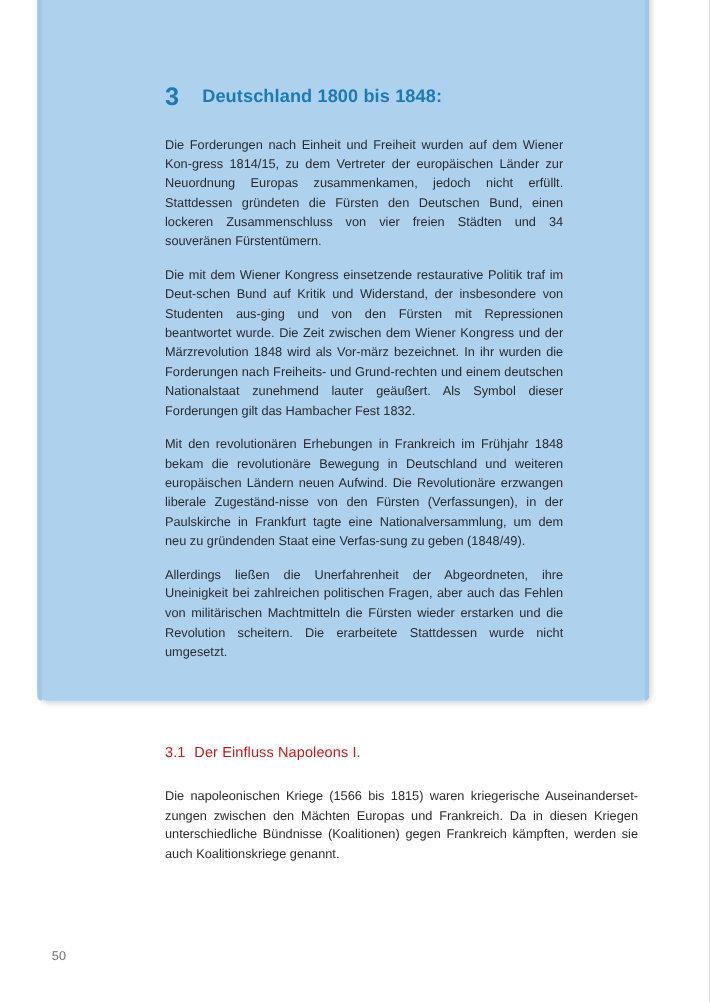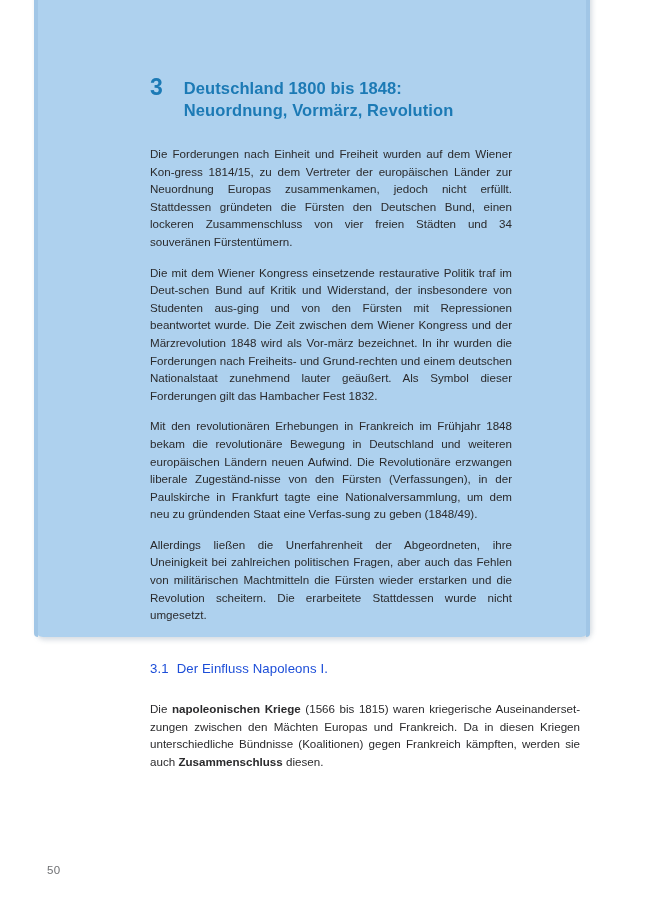--- a/index.html
+++ b/index.html
@@ -94,34 +94,34 @@
   
   #section-area {
     position: absolute;
     left: 150px;
     top: 660px;
     width: 430px;
   }
   .section-heading {
     font-size: 13.2px;
     line-height: 18px;
-    color: #1d4ed8;
+    color: #b91c1c;
     font-weight: normal;
-    margin: 0 0 22px 0;
+    margin: 15px 0 22px 0;
     letter-spacing: 0.1px;
   }
   .section-heading .sec-num { margin-right: 8px; }
   .section-par {
     font-size: 11.6px;
     line-height: 17.6px;
     color: #2a2a2c;
     text-align: justify;
     margin: 0;
   }
-  .section-par b { font-weight: bold; }
+  .section-par b { font-weight: normal; }
 
   
   #page-number {
     position: absolute;
     left: 47px;
     top: 864px;
     font-size: 11.5px;
     color: #6f7073;
     letter-spacing: 0.3px;
   }
@@ -129,34 +129,33 @@
 </head>
 <body>
 
 <div id="summary-panel">
   <div id="panel-inner">
 
     <div class="chapter-heading">
       <span class="chapter-number">3</span>
       <span class="chapter-title">
         <span class="ttl-line">Deutschland 1800 bis 1848:</span>
-        <span class="ttl-line">Neuordnung, Vormärz, Revolution</span>
       </span>
     </div>
 
     <p class="panel-par">Die Forderungen nach Einheit und Freiheit wurden auf dem Wiener Kon-gress 1814/15, zu dem Vertreter der europäischen Länder zur Neuordnung Europas zusammenkamen, jedoch nicht erfüllt. Stattdessen gründeten die Fürsten den Deutschen Bund, einen lockeren Zusammenschluss von vier freien Städten und 34 souveränen Fürstentümern.</p>
     <p class="panel-par">Die mit dem Wiener Kongress einsetzende restaurative Politik traf im Deut-schen Bund auf Kritik und Widerstand, der insbesondere von Studenten aus-ging und von den Fürsten mit Repressionen beantwortet wurde. Die Zeit zwischen dem Wiener Kongress und der Märzrevolution 1848 wird als Vor-märz bezeichnet. In ihr wurden die Forderungen nach Freiheits- und Grund-rechten und einem deutschen Nationalstaat zunehmend lauter geäußert. Als Symbol dieser Forderungen gilt das Hambacher Fest 1832.</p>
     <p class="panel-par">Mit den revolutionären Erhebungen in Frankreich im Frühjahr 1848 bekam die revolutionäre Bewegung in Deutschland und weiteren europäischen Ländern neuen Aufwind. Die Revolutionäre erzwangen liberale Zugeständ-nisse von den Fürsten (Verfassungen), in der Paulskirche in Frankfurt tagte eine Nationalversammlung, um dem neu zu gründenden Staat eine Verfas-sung zu geben (1848/49).</p>
     <p class="panel-par">Allerdings ließen die Unerfahrenheit der Abgeordneten, ihre Uneinigkeit bei zahlreichen politischen Fragen, aber auch das Fehlen von militärischen Machtmitteln die Fürsten wieder erstarken und die Revolution scheitern. Die erarbeitete Stattdessen wurde nicht umgesetzt.</p>
 
   </div>
 </div>
 
 <div id="section-area">
   <h2 class="section-heading">
     <span class="sec-num">3.1</span><span>Der Einfluss Napoleons I.</span>
   </h2>
   <p class="section-par">
-    <span>Die </span><b>napoleonischen Kriege</b><span> (1566 bis 1815) waren kriegerische Auseinanderset-zungen zwischen den Mächten Europas und Frankreich. Da in diesen Kriegen unterschiedliche Bündnisse (Koalitionen) gegen Frankreich kämpften, werden sie auch </span><b>Zusammenschluss</b><span> diesen.</span>
+    <span>Die </span><b>napoleonischen Kriege</b><span> (1566 bis 1815) waren kriegerische Auseinanderset-zungen zwischen den Mächten Europas und Frankreich. Da in diesen Kriegen unterschiedliche Bündnisse (Koalitionen) gegen Frankreich kämpften, werden sie auch </span><b>Koalitionskriege</b><span> genannt.</span>
   </p>
 </div>
 
 <div id="page-number">50</div>
 
 </body></html>

